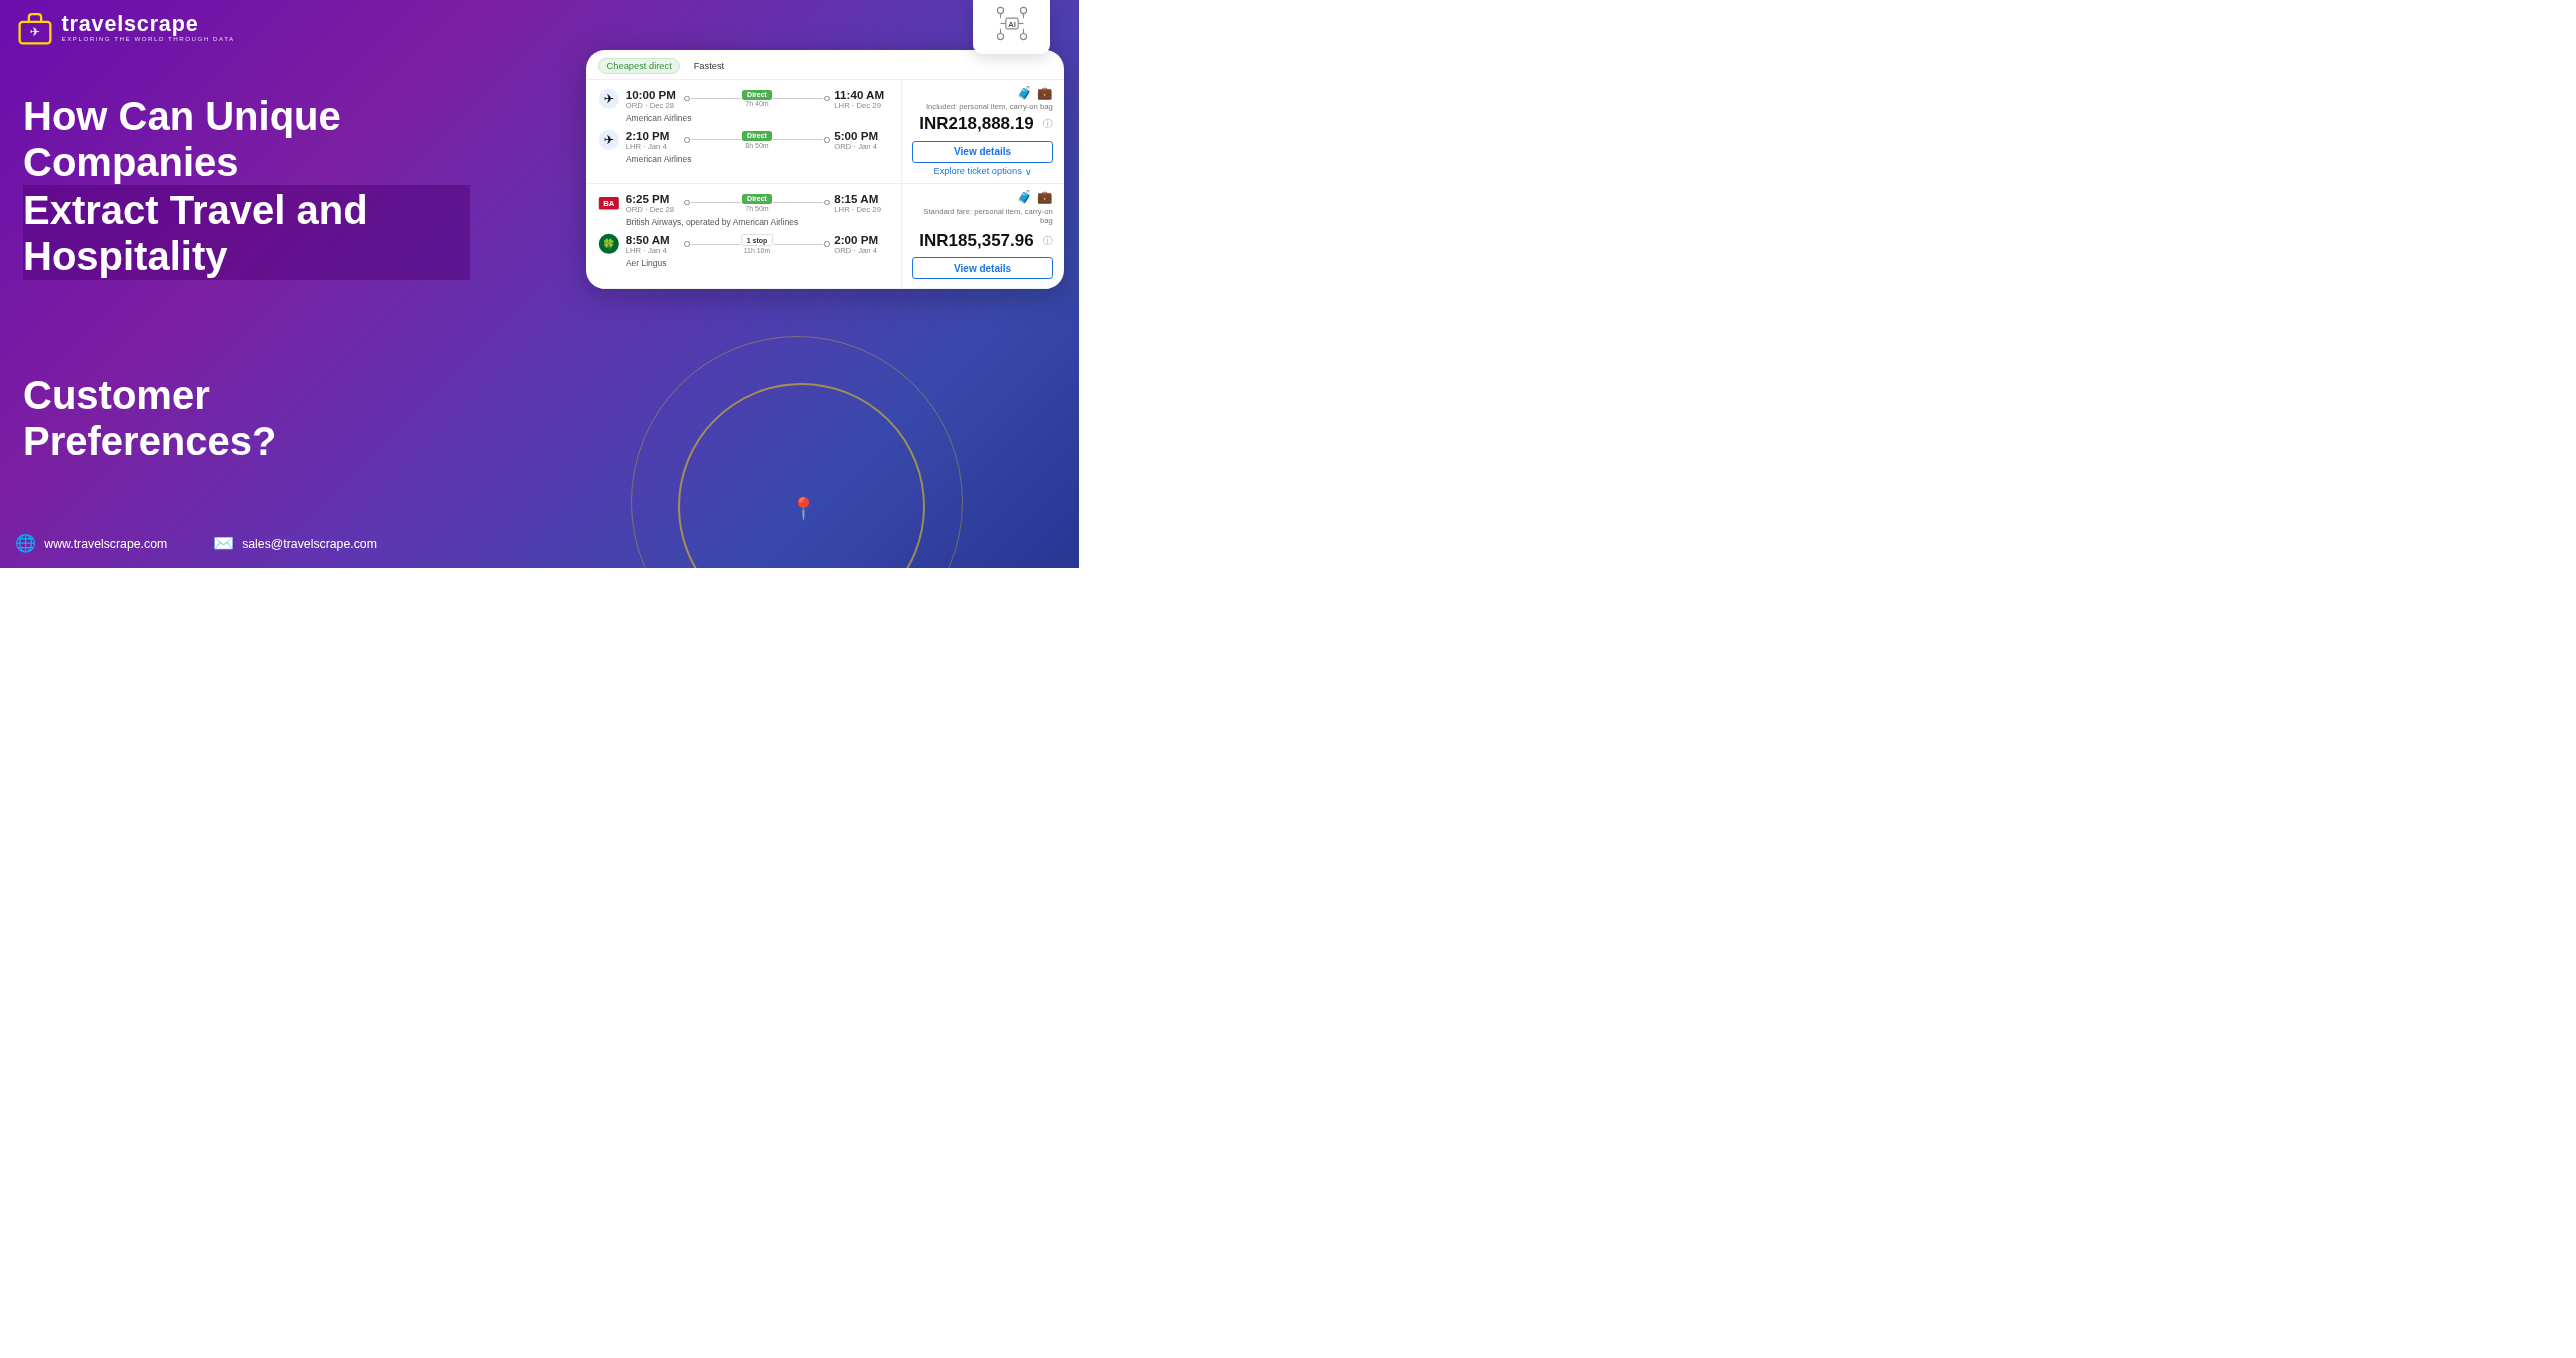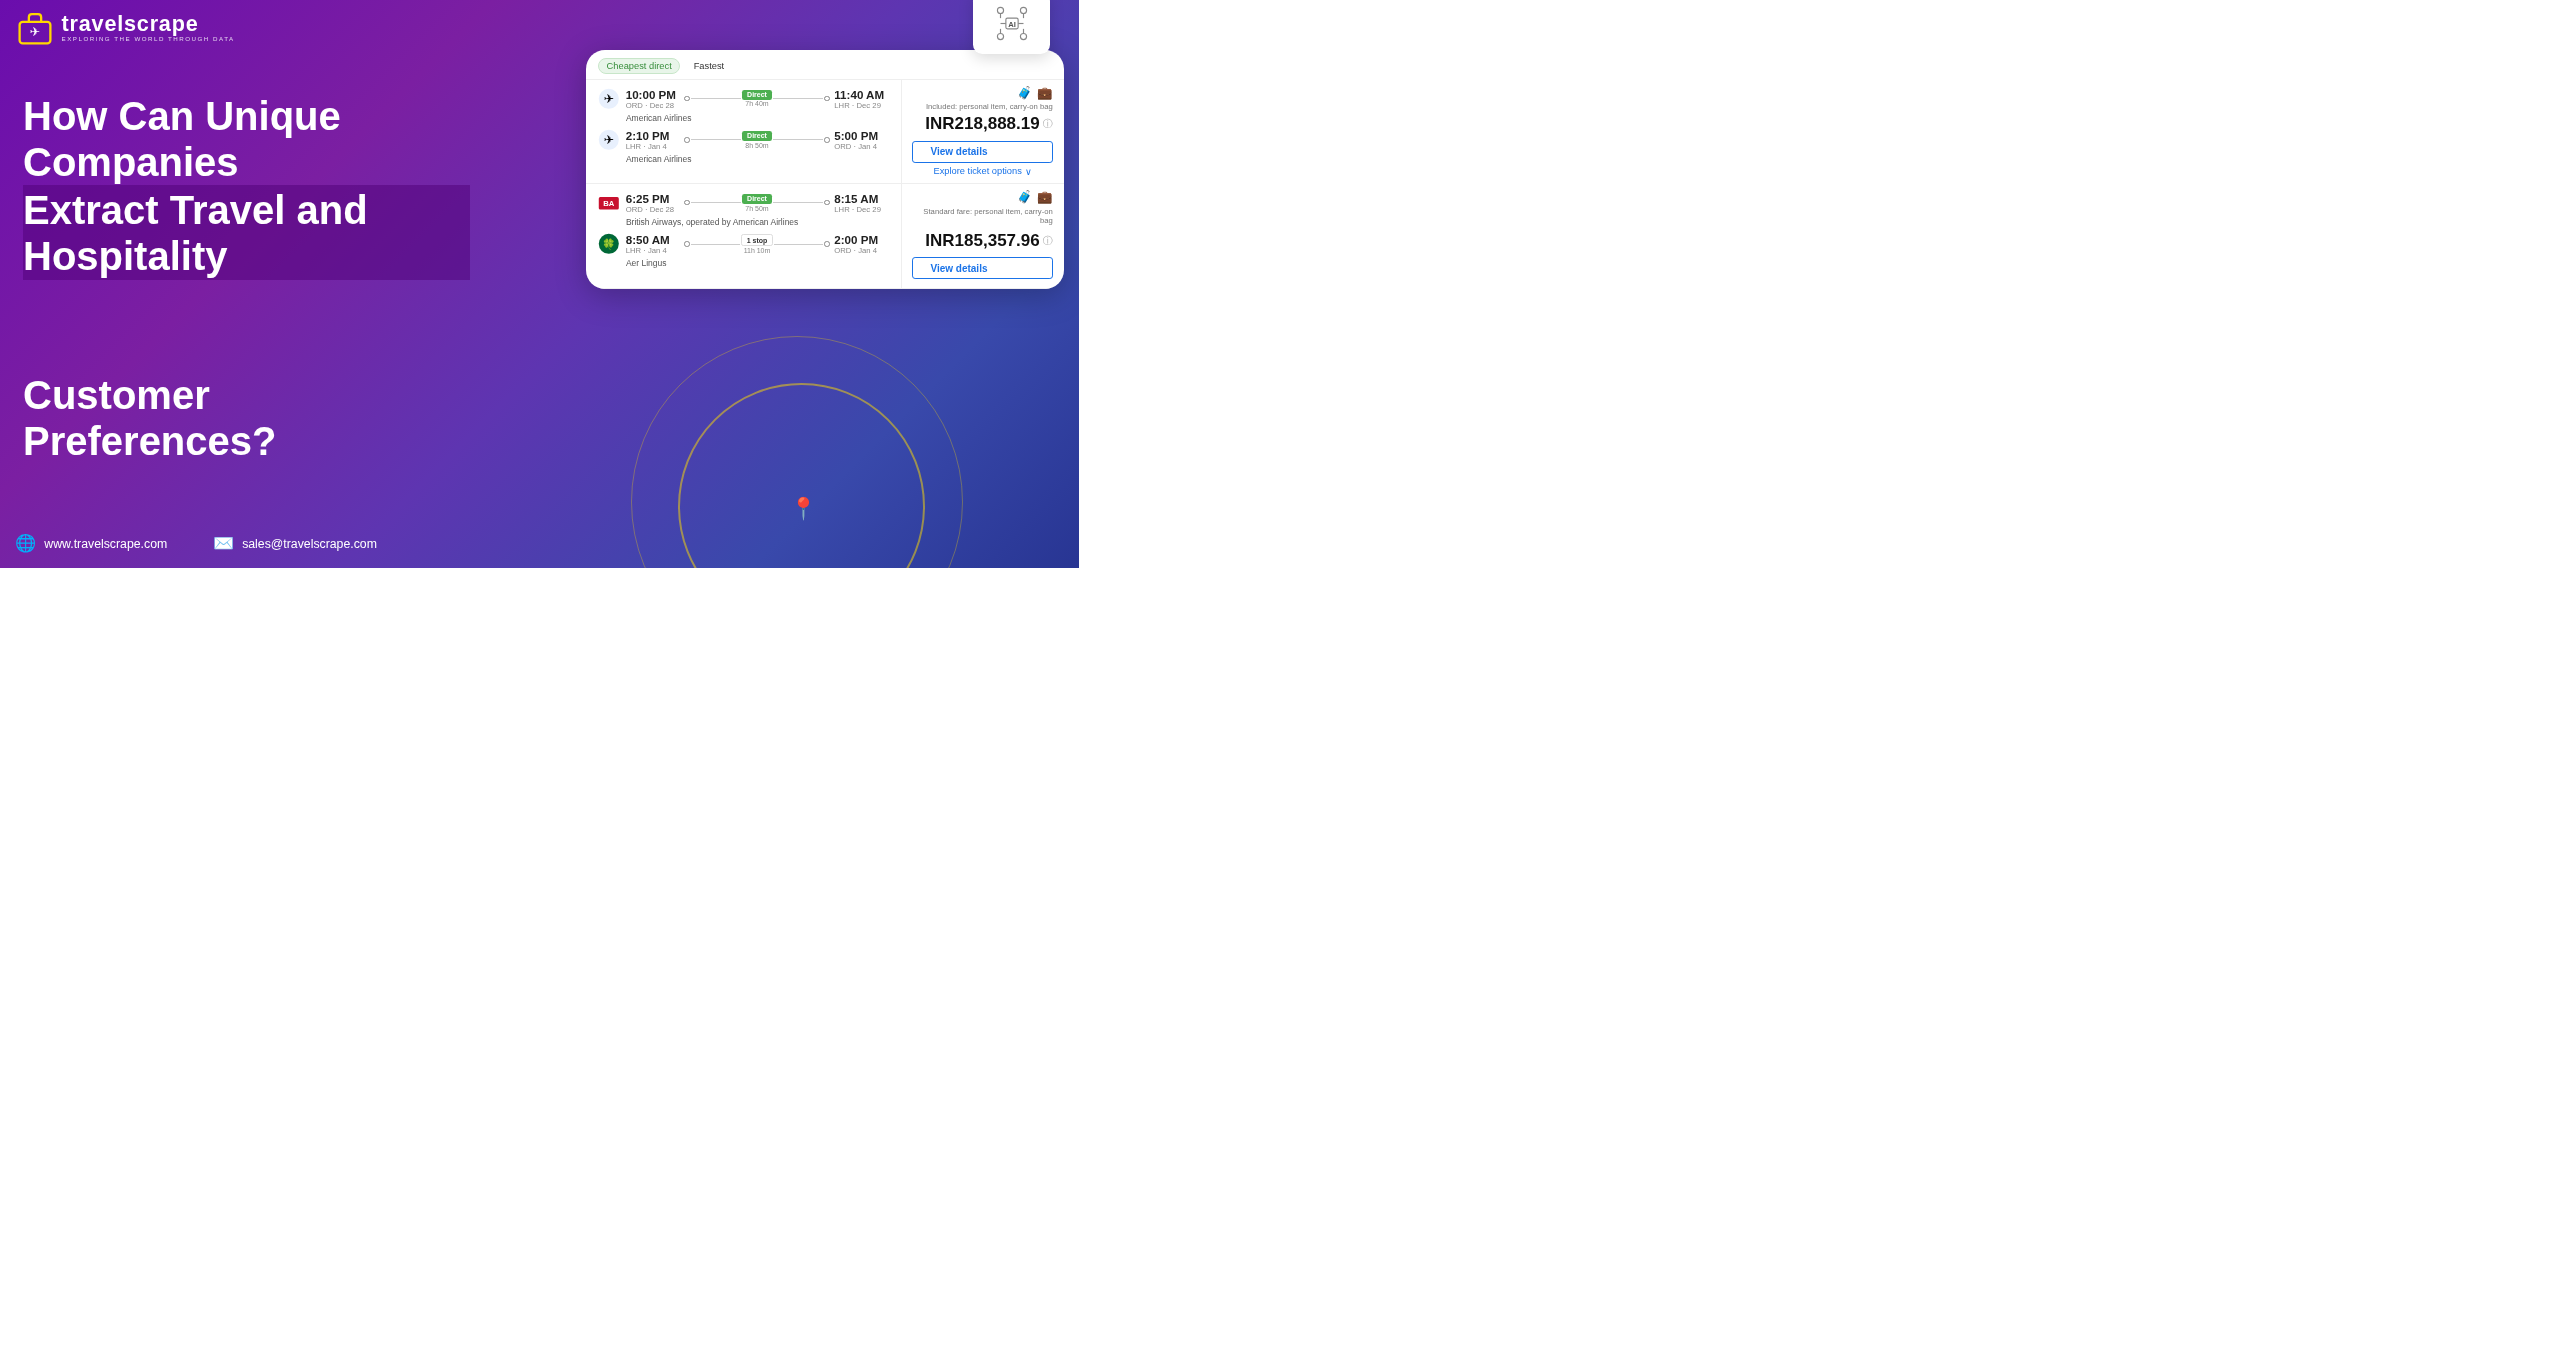--- a/index.html
+++ b/index.html
@@ -287,21 +287,21 @@
     .btn-view-details {
       border: 1.5px solid #1a73e8;
       background: white;
       color: #1a73e8;
       font-size: 10px;
       font-weight: 600;
       padding: 4.6px 17px;
       border-radius: 3.1px;
       cursor: pointer;
       width: 100%;
-      text-align: left;
+      text-align: center;
       margin: 3.1px 0;
     }
     .explore-link {
       color: #1a73e8;
       font-size: 9.3px;
       cursor: pointer;
       display: flex;
       align-items: center;
       justify-content: center;
       gap: 3.1px;
@@ -331,21 +331,21 @@
     .fare-note {
       font-size: 7.7px;
       color: #777;
       text-align: right;
       margin-bottom: 3.1px;
     }
 
     .price-row {
       display: flex;
       align-items: center;
-      gap: 0;
+      gap: 6px;
     }
   </style>
 </head>
 <body>
 
 <div class="bg"></div>
 <div class="deco-circle-1"></div>
 <div class="deco-circle-2"></div>
 
 <div class="header">

